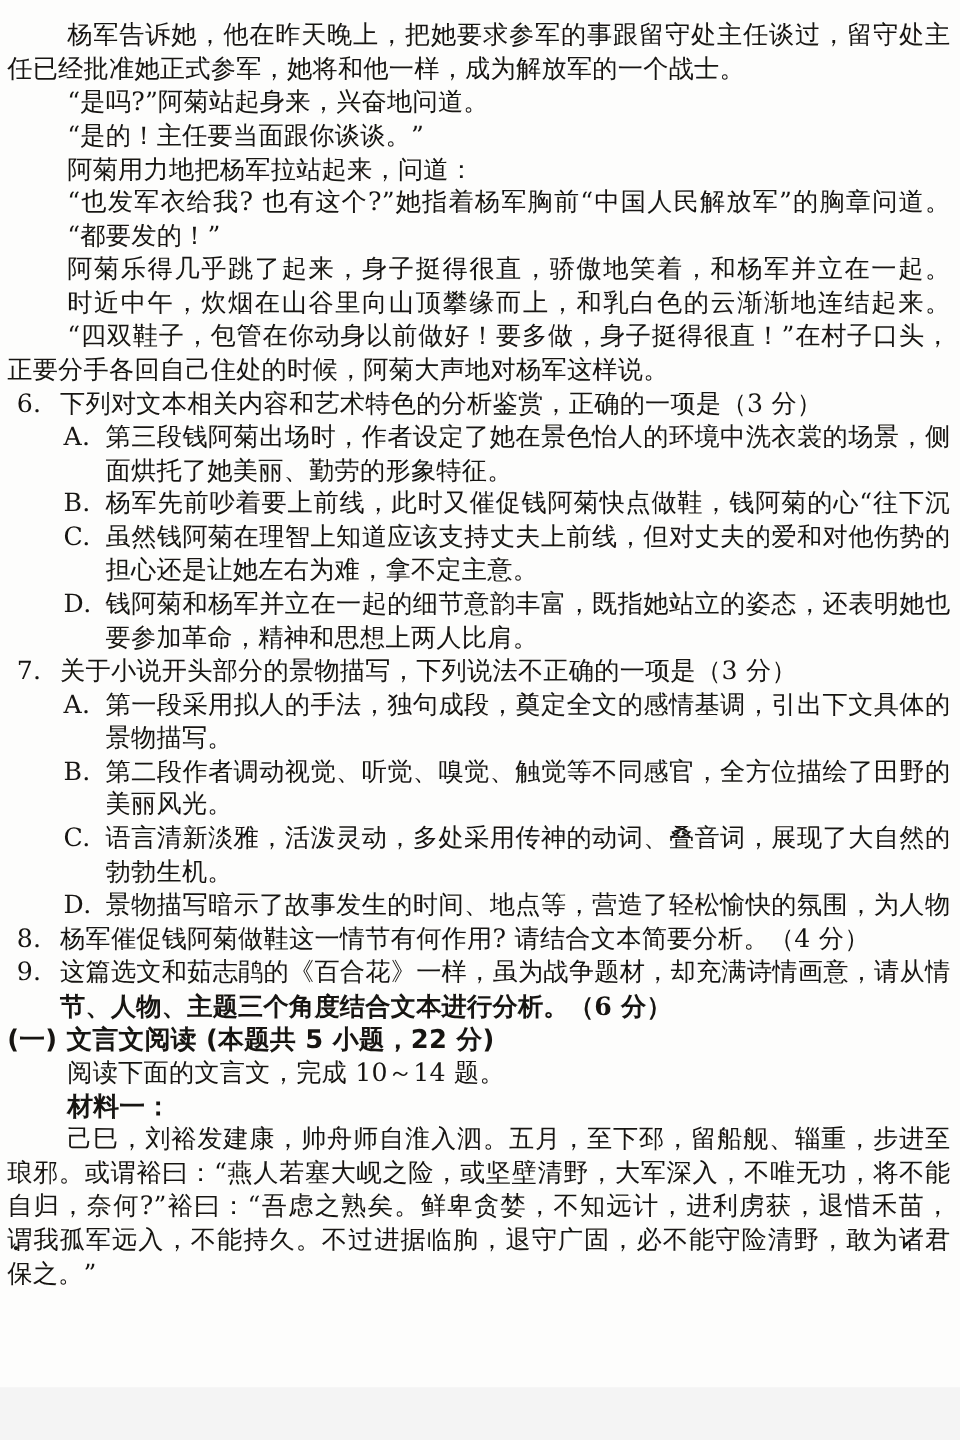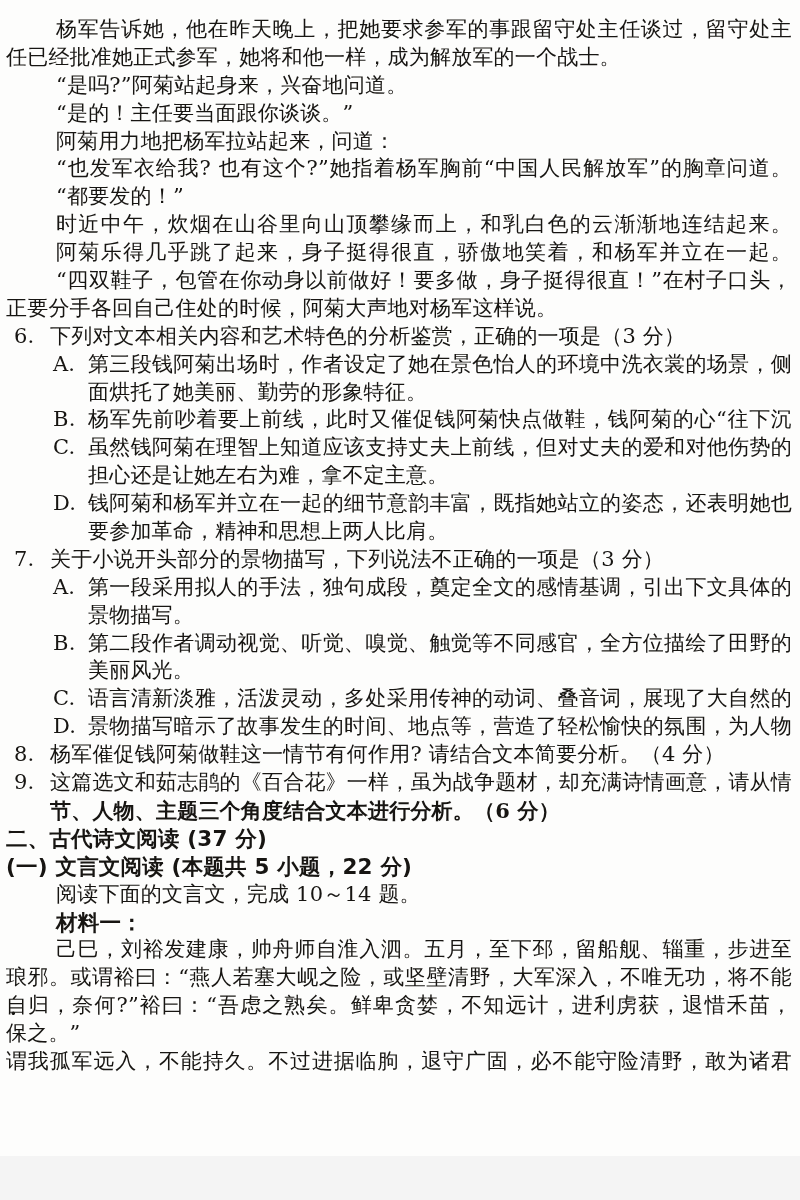--- a/index.html
+++ b/index.html
@@ -68,22 +68,22 @@
 
 <div class="page">
   <div class="content" id="lines">
       <div class="line ind just"><span class="txt">杨军告诉她，他在昨天晚上，把她要求参军的事跟留守处主任谈过，留守处主</span></div>
       <div class="line"><span class="txt">任已经批准她正式参军，她将和他一样，成为解放军的一个战士。</span></div>
       <div class="line ind"><span class="txt">“是吗?”阿菊站起身来，兴奋地问道。</span></div>
       <div class="line ind"><span class="txt">“是的！主任要当面跟你谈谈。”</span></div>
       <div class="line ind"><span class="txt">阿菊用力地把杨军拉站起来，问道：</span></div>
       <div class="line ind just"><span class="txt">“也发军衣给我? 也有这个?”她指着杨军胸前“中国人民解放军”的胸章问道。</span></div>
       <div class="line ind"><span class="txt">“都要发的！”</span></div>
+      <div class="line ind just"><span class="txt">阿菊乐得几乎跳了起来，身子挺得很直，骄傲地笑着，和杨军并立在一起。</span></div>
       <div class="line ind just"><span class="txt">时近中午，炊烟在山谷里向山顶攀缘而上，和乳白色的云渐渐地连结起来。</span></div>
-      <div class="line ind just"><span class="txt">阿菊乐得几乎跳了起来，身子挺得很直，骄傲地笑着，和杨军并立在一起。</span></div>
       <div class="line ind just"><span class="txt">“四双鞋子，包管在你动身以前做好！要多做，身子挺得很直！”在村子口头，</span></div>
       <div class="line"><span class="txt">正要分手各回自己住处的时候，阿菊大声地对杨军这样说。</span></div>
       <div class="line q">
         <span class="pre">6.</span>
         <span class="txt">下列对文本相关内容和艺术特色的分析鉴赏，正确的一项是（3 分）</span>
       </div>
       <div class="line opt just">
         <span class="pre">A.</span>
         <span class="txt">第三段钱阿菊出场时，作者设定了她在景色怡人的环境中洗衣裳的场景，侧</span>
       </div>
@@ -113,39 +113,39 @@
       <div class="line optc"><span class="txt">景物描写。</span></div>
       <div class="line opt just">
         <span class="pre">B.</span>
         <span class="txt">第二段作者调动视觉、听觉、嗅觉、触觉等不同感官，全方位描绘了田野的</span>
       </div>
       <div class="line optc"><span class="txt">美丽风光。</span></div>
       <div class="line opt just">
         <span class="pre">C.</span>
         <span class="txt">语言清新淡雅，活泼灵动，多处采用传神的动词、叠音词，展现了大自然的</span>
       </div>
+      <div class="line optc"><span class="txt">勃勃生机。</span></div>
       <div class="line opt just">
         <span class="pre">D.</span>
         <span class="txt">景物描写暗示了故事发生的时间、地点等，营造了轻松愉快的氛围，为人物</span>
       </div>
       <div class="line q">
         <span class="pre">8.</span>
         <span class="txt">杨军催促钱阿菊做鞋这一情节有何作用? 请结合文本简要分析。（4 分）</span>
       </div>
       <div class="line q just">
         <span class="pre">9.</span>
         <span class="txt">这篇选文和茹志鹃的《百合花》一样，虽为战争题材，却充满诗情画意，请从情</span>
       </div>
       <div class="line qc"><span class="txt">节、人物、主题三个角度结合文本进行分析。（6 分）</span></div>
-      <div class="line hd"><span class="txt">二、古代诗文阅读 (37 分)</span></div>
       <div class="line hd"><span class="txt">(一) 文言文阅读 (本题共 5 小题，22 分)</span></div>
       <div class="line ind"><span class="txt">阅读下面的文言文，完成 10～14 题。</span></div>
       <div class="line ind hd"><span class="txt">材料一：</span></div>
       <div class="line ind just"><span class="txt">己巳，刘裕发建康，帅舟师自淮入泗。五月，至下邳，留船舰、辎重，步进至</span></div>
       <div class="line just"><span class="txt">琅邪。或谓裕曰：“燕人若塞大岘之险，或坚壁清野，大军深入，不唯无功，将不能</span></div>
       <div class="line just"><span class="txt">自归，奈何?”裕曰：“吾虑之熟矣。鲜卑贪婪，不知远计，进利虏获，退惜禾苗，</span></div>
+      <div class="line just"><span class="txt">谓我孤军远入，不能持久。不过进据临朐，退守广固，必不能守险清野，敢为诸君</span></div>
       <div class="line"><span class="txt"><span class="dc">保</span>之。”</span></div>
-      <div class="line just"><span class="txt">谓我孤军远入，不能持久。不过进据临朐，退守广固，必不能守险清野，敢为诸君</span></div>
     </div>
   <div class="footer">
     <span>高一语文</span><span>第5页</span><span>共8页</span>
   </div>
 </div>
 
 </body></html>

